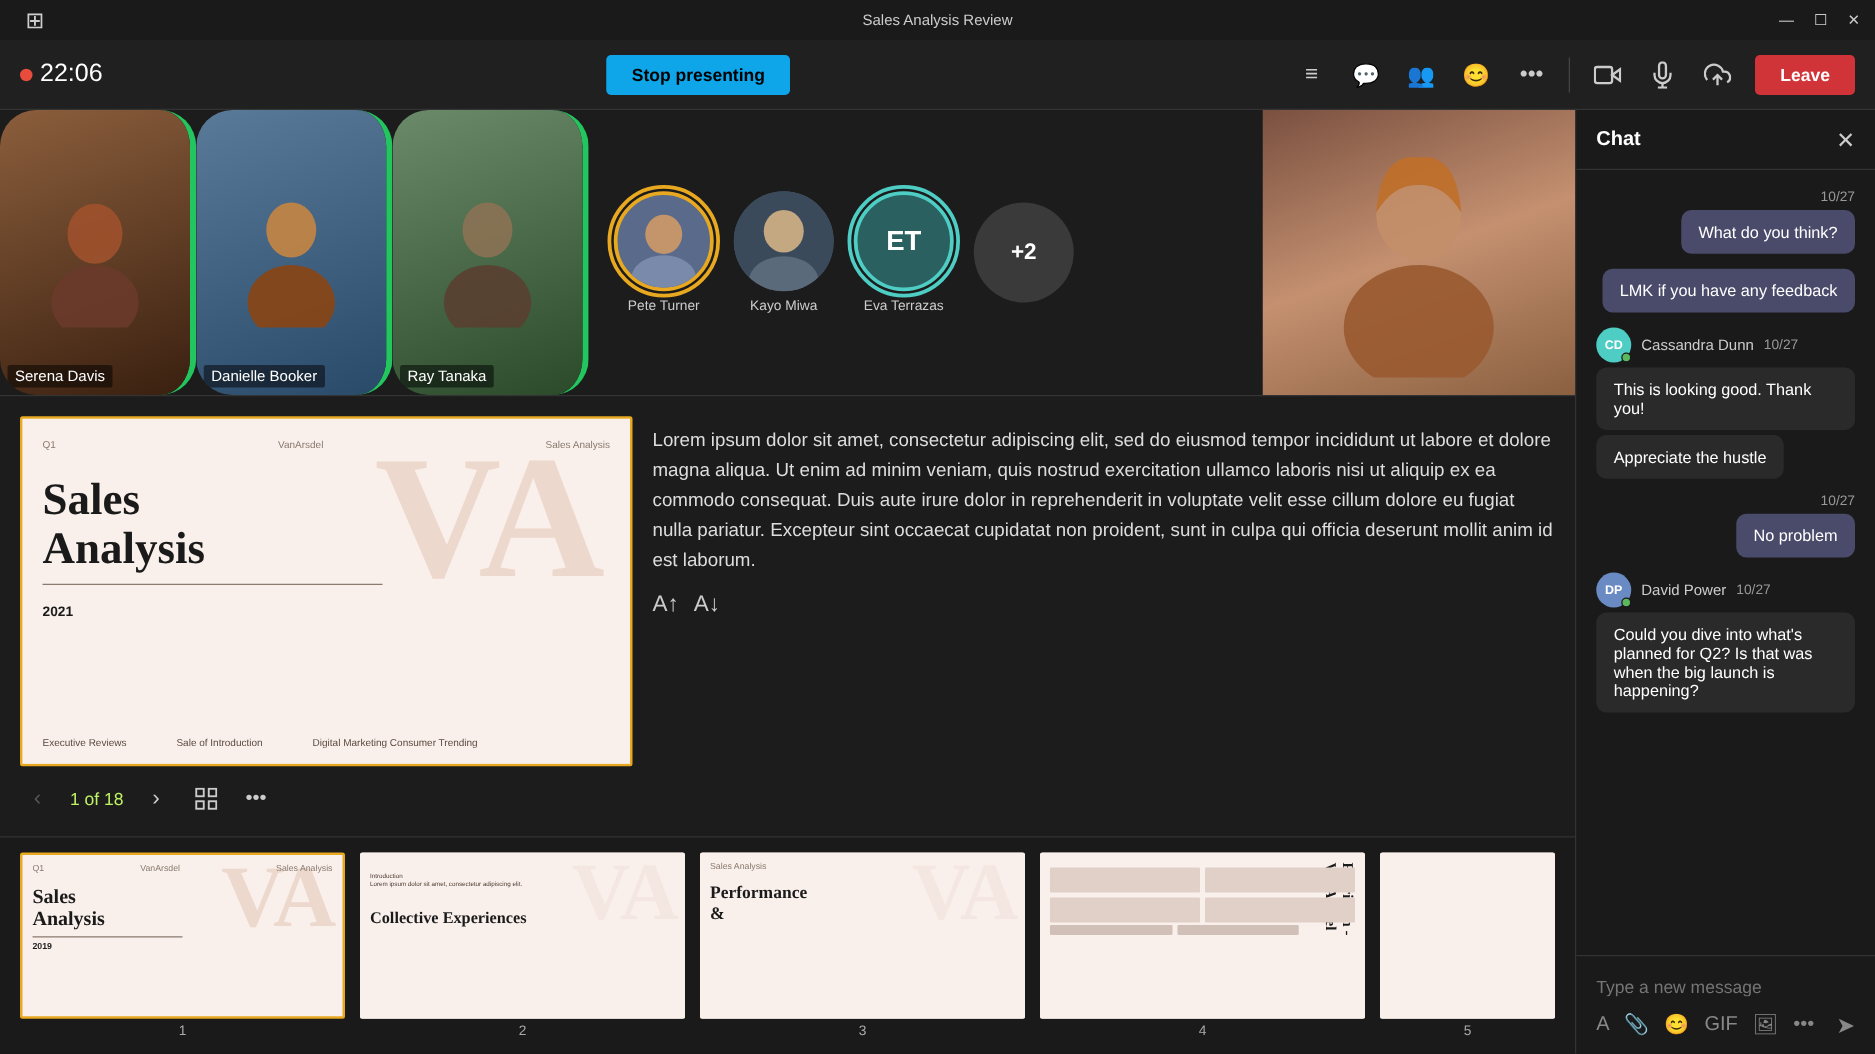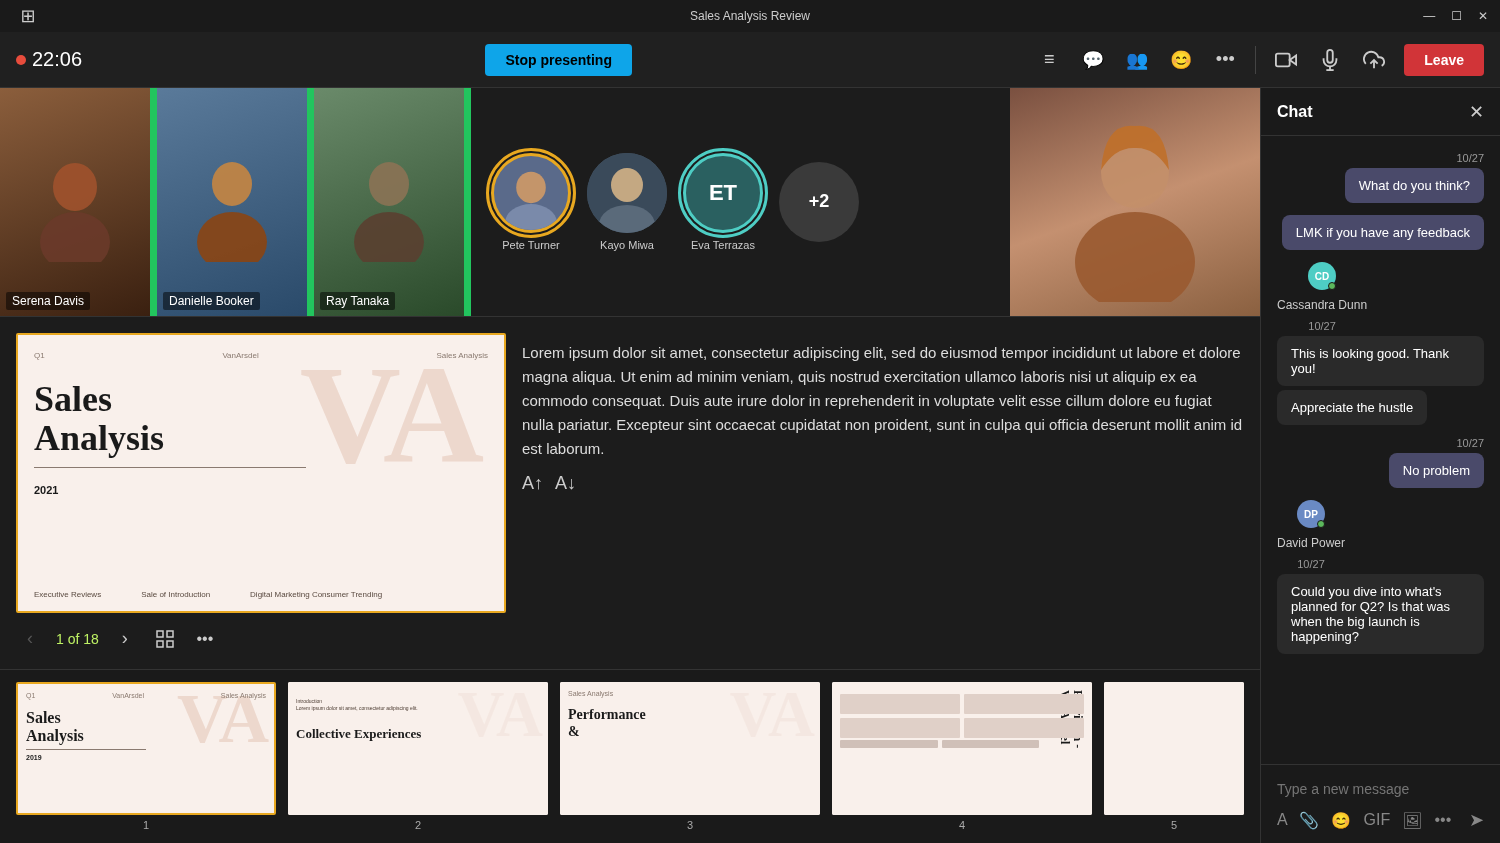--- a/index.html
+++ b/index.html
@@ -137,21 +137,22 @@
     
     .participants-row {
       height: 230px;
       display: flex;
       background: #1c1c1c;
       border-bottom: 1px solid #333;
     }
     .participant-video {
       position: relative;
       overflow: hidden;
-      border-right: 7px solid #22c55e;
+      border-right: 5px solid #22c55e;
+      border-radius: 29px;
     }
     .participant-video.large {
       width: 150px;
     }
     .participant-video .name-label {
       position: absolute;
       bottom: 6px;
       left: 6px;
       font-size: 12px;
       color: #fff;
@@ -530,21 +531,20 @@
       align-items: flex-end;
     }
     .message-group.left {
       align-items: flex-start;
     }
     .message-sender-row {
       display: flex;
       align-items: center;
       gap: 8px;
       margin-bottom: 4px;
-      flex-direction: column;
     }
     .sender-avatar {
       width: 28px;
       height: 28px;
       border-radius: 50%;
       background: #4ecdc4;
       display: flex;
       align-items: center;
       justify-content: center;
       font-size: 10px;

